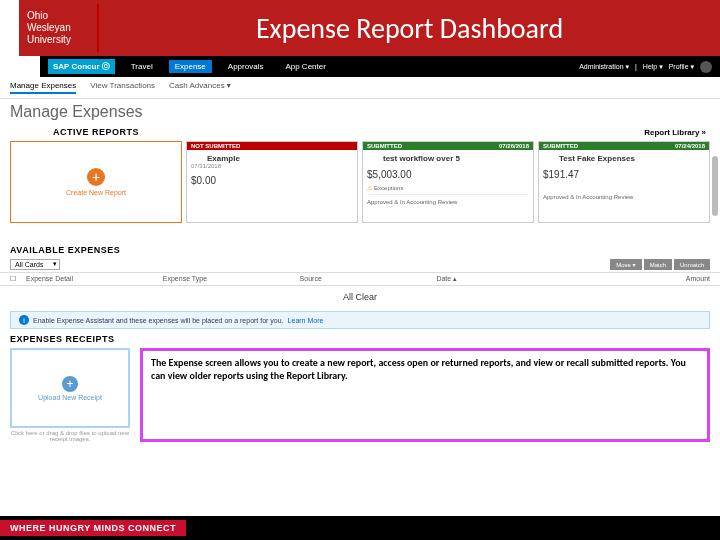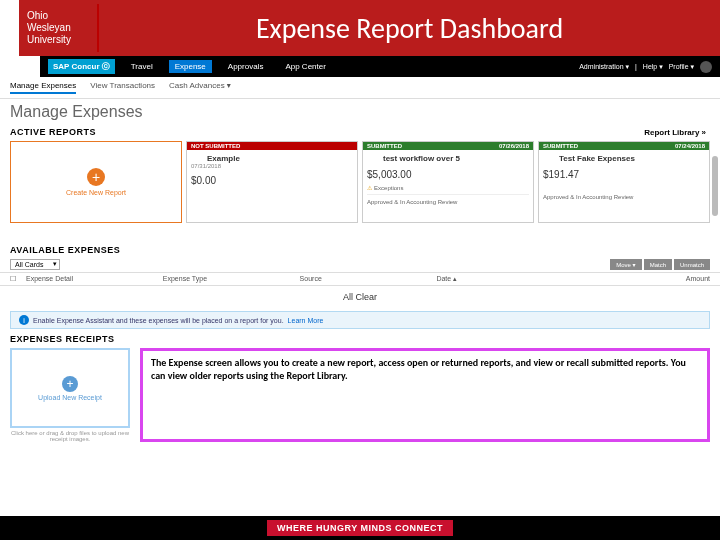--- a/index.html
+++ b/index.html
@@ -41,21 +41,21 @@
   .th.chk { flex: 0 0 16px; }
   .th.amt { text-align: right; }
   .all-clear { text-align: center; font-size: 9px; padding: 6px; color: #333; }
   .info-banner { border: 1px solid #b3d9f2; background: #eaf4fb; font-size: 7px; padding: 3px 8px; margin: 3px 10px; color: #336; display: flex; align-items: center; gap: 4px; }
   .info-icon { width: 10px; height: 10px; border-radius: 50%; background: #0078d4; color: #fff; display: inline-flex; align-items: center; justify-content: center; font-size: 7px; }
   .receipts-area { display: flex; padding: 2px 10px; gap: 10px; }
   .upload-card { border: 2px solid #aad4f5; width: 120px; height: 80px; display: flex; flex-direction: column; align-items: center; justify-content: center; color: #5a9bd4; font-size: 7px; }
   .upload-card .plus { width: 16px; height: 16px; border-radius: 50%; background: #5a9bd4; color: #fff; display: flex; align-items: center; justify-content: center; font-size: 12px; margin-bottom: 2px; }
   .upload-hint { font-size: 6px; color: #999; text-align: center; margin-top: 2px; width: 120px; }
   .callout { border: 3px solid #d946ef; background: #fff; padding: 6px 8px; font-size: 10px; font-family: Calibri, Arial, sans-serif; font-weight: bold; line-height: 1.25; flex: 1; }
-  .slide-footer { position: absolute; bottom: 0; left: 0; right: 0; background: #000; height: 24px; display: flex; justify-content: center; align-items: center; }
+  .slide-footer { position: absolute; bottom: 0; left: 0; right: 0; background: #000; height: 24px; display: flex; justify-content: flex-start; align-items: center; }
   .footer-tag { background: #c8102e; color: #fff; font-size: 9px; font-weight: bold; padding: 3px 10px; letter-spacing: 0.5px; }
   .content-wrap { position: relative; height: 484px; }
   a.link { color: #0066cc; text-decoration: none; }
   .scrollbar { position: absolute; right: 2px; top: 100px; width: 6px; height: 60px; background: #bbb; border-radius: 3px; }
   .avatar { width: 12px; height: 12px; border-radius: 50%; background: #555; display: inline-block; }
 </style>
 </head>
 <body>
 
 <div class="slide-header">
@@ -83,21 +83,21 @@
   </div>
 
   <div class="subnav">
     <span class="subnav-item active">Manage Expenses</span>
     <span class="subnav-item">View Transactions</span>
     <span class="subnav-item">Cash Advances ▾</span>
   </div>
 
   <div class="page-title">Manage Expenses</div>
 
-  <div style="display:flex;justify-content:space-between;align-items:center;">
+  <div style="display:flex;justify-content:space-between;align-items:center;margin-left:43px;">
     <div class="section-title">ACTIVE REPORTS</div>
     <div class="report-lib"><b>Report Library »</b></div>
   </div>
 
   <div class="reports-row">
     <div class="report-card create-card">
       <div class="plus">+</div>
       <div>Create New Report</div>
     </div>
     <div class="report-card">

